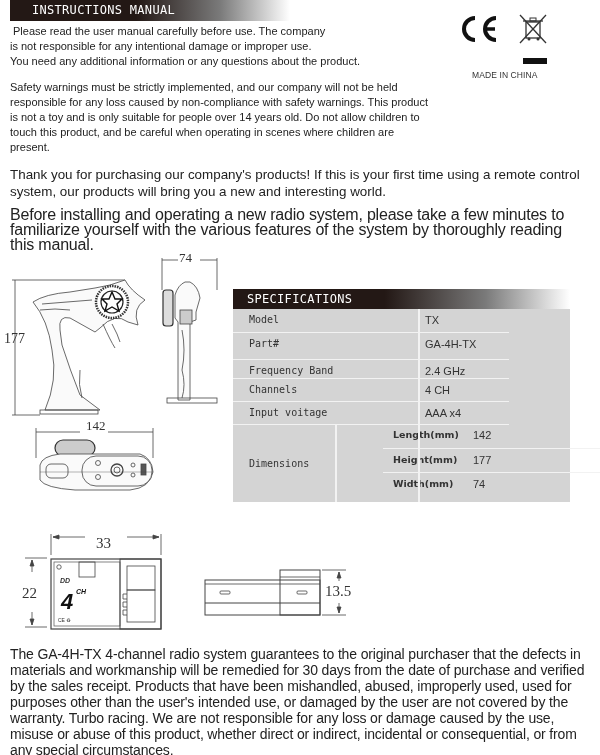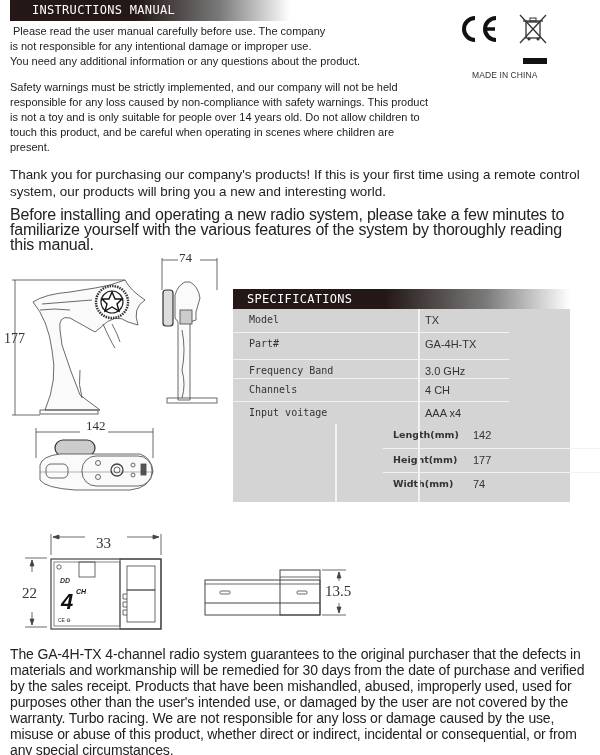--- a/index.html
+++ b/index.html
@@ -144,29 +144,32 @@
   <div class="spec-row" style="top:0;border-top:none">
     <span class="spec-label">Model</span>
     <span class="spec-val">TX</span>
   </div>
   <div class="spec-row" style="top:23px">
     <span class="spec-label">Part#</span>
     <span class="spec-val">GA-4H-TX</span>
   </div>
   <div class="spec-row" style="top:50px">
     <span class="spec-label">Frequency Band</span>
-    <span class="spec-val">3.0 GHz</span>
+    <span class="spec-val">2.4 GHz</span>
   </div>
   <div class="spec-row" style="top:69px">
     <span class="spec-label">Channels</span>
     <span class="spec-val">4 CH</span>
   </div>
   <div class="spec-row" style="top:92px">
     <span class="spec-label">Input voitage</span>
     <span class="spec-val">AAA x4</span>
+  </div>
+  <div class="spec-row" style="top:115px;height:78px">
+    <span class="spec-label" style="top:28px">Dimensions</span>
   </div>
   <div class="dim-sub" style="top:115px">
     <span class="dim-sub-label">Length(mm)</span>
     <span class="spec-val" style="left:90px">142</span>
   </div>
   <div class="dim-sub" style="top:139px;border-top:1px solid #f2f2f2">
     <span class="dim-sub-label">Height(mm)</span>
     <span class="spec-val" style="left:90px">177</span>
   </div>
   <div class="dim-sub" style="top:163px;border-top:1px solid #f2f2f2">

